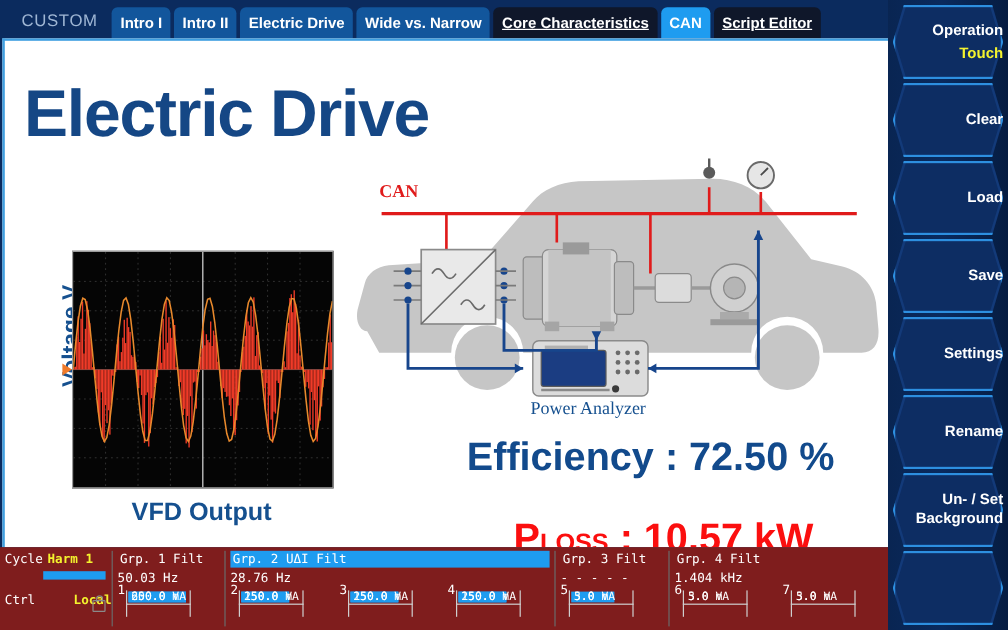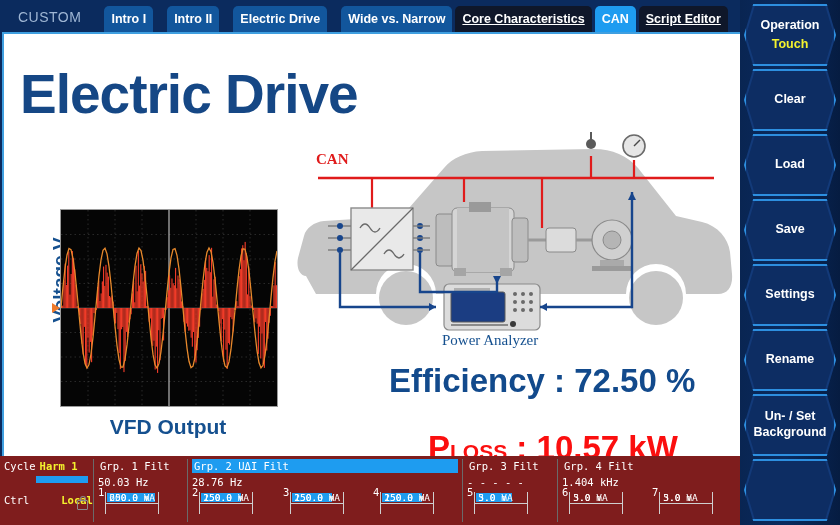--- a/index.html
+++ b/index.html
@@ -23,21 +23,21 @@
   }
   .tab{
     height:26px;line-height:26px;
     margin-right:3px;
     padding:0 7px;
     border-radius:5px 5px 0 0;
     color:#ffffff;font-size:12.5px;font-weight:bold;
     background:#13437f;
     white-space:nowrap;
   }
-  .tab.mid{background:#12569c;margin-left:11px;}
+  .tab.mid{background:#12569c;}
   .tab.active{background:#1e9cf0;color:#ffffff;}
   .tab.dark{background:#0f172a;text-decoration:underline;}
 
   
   .stage{
     position:absolute;left:2px;top:32px;width:736px;height:422px;
     background:#ffffff;
     border-left:2px solid #3f9fe0;
     border-top:2px solid #3f9fe0;
     overflow:hidden;
@@ -86,21 +86,21 @@
   .ploss .sub{font-size:21px;vertical-align:baseline;}
 
   
   .sidebar{
     position:absolute;left:740px;top:0;width:100px;height:525px;
     background:linear-gradient(90deg,#092552 0%,#0a2a5e 45%,#061c41 100%);
   }
   .hexbtn{
     position:absolute;left:4px;width:92px;height:62px;
     color:#ffffff;font-size:12.5px;font-weight:bold;text-align:center;
-    display:flex;flex-direction:column;align-items:center;justify-content:center;
+    display:flex;flex-direction:column;align-items:flex-end;justify-content:center;
     line-height:1.25;
   }
   .hexbtn .hexbg{
     position:absolute;inset:0;
     background:#133a79;
     border:2px solid #2d8fe0;
     clip-path:polygon(10% 0%,90% 0%,100% 50%,90% 100%,10% 100%,0% 50%);
   }
   .hexbtn .hexbg.inner{
     background:#0d2d63;border:none;

